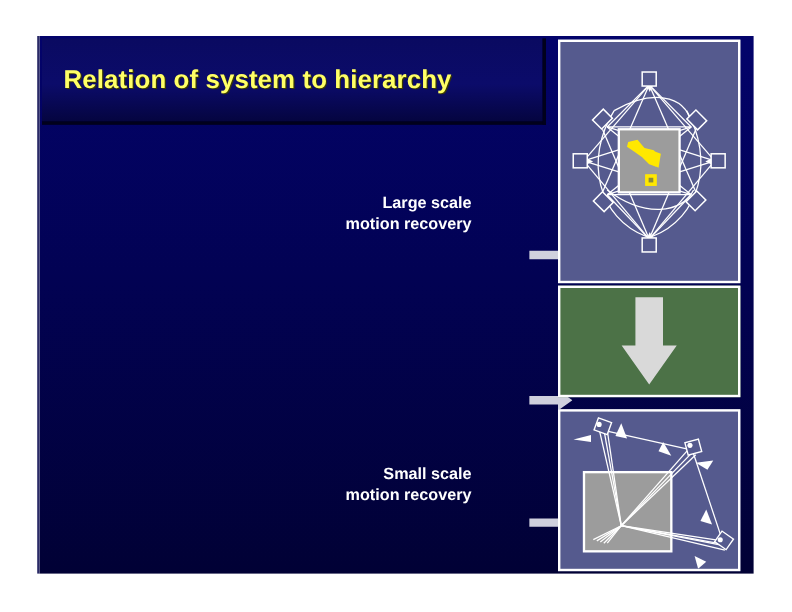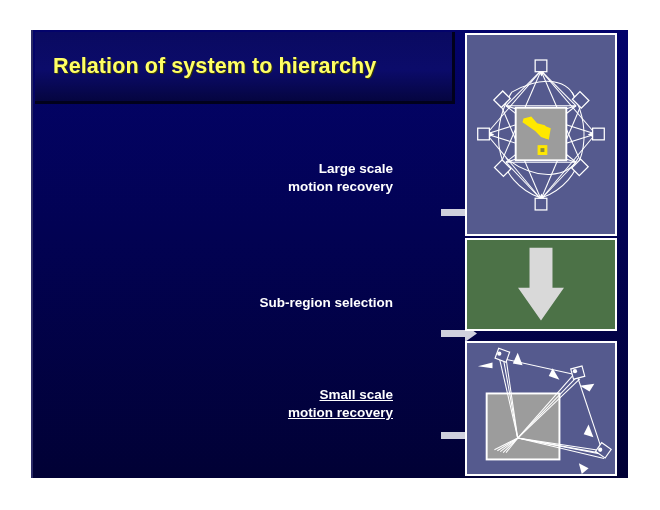--- a/index.html
+++ b/index.html
@@ -46,21 +46,21 @@
     position: absolute;
     color: #ffffff;
     font-size: 13.5px;
     font-weight: bold;
     text-align: right;
     line-height: 1.32;
     white-space: pre-line;
   }
   #label-0 { left: 170px; top: 130px; width: 190px; }
   #label-1 { left: 170px; top: 264px; width: 190px; }
-  #label-2 { left: 170px; top: 356px; width: 190px; text-decoration: underline; }
+  #label-2 { left: 170px; top: 356px; width: 190px; }
 
   
   .arrow-right { position: absolute; width: 36px; height: 17px; }
   #arrow-0 { left: 408px; top: 174px; }
   #arrow-1 { left: 408px; top: 295px; }
   #arrow-2 { left: 408px; top: 397px; }
 
   
   .panel {
     position: absolute;
@@ -81,21 +81,20 @@
 <div id="stage">
 
   <div id="slide">
 
     <div id="title-box">
       <div id="title-text">Relation of system to hierarchy</div>
     </div>
 
     <div class="row-label" id="label-0">Large scale
 motion recovery</div>
-    <div class="row-label" id="label-1">Sub-region selection</div>
     <div class="row-label" id="label-2">Small scale
 motion recovery</div>
 
     <svg class="arrow-right" id="arrow-0" viewBox="0 0 36 17">
       <path d="M0 5 H24 V0 L36 8.5 L24 17 V12 H0 Z" fill="#cfd0dd"></path>
     </svg>
     <svg class="arrow-right" id="arrow-1" viewBox="0 0 36 17">
       <path d="M0 5 H24 V0 L36 8.5 L24 17 V12 H0 Z" fill="#cfd0dd"></path>
     </svg>
     <svg class="arrow-right" id="arrow-2" viewBox="0 0 36 17">

